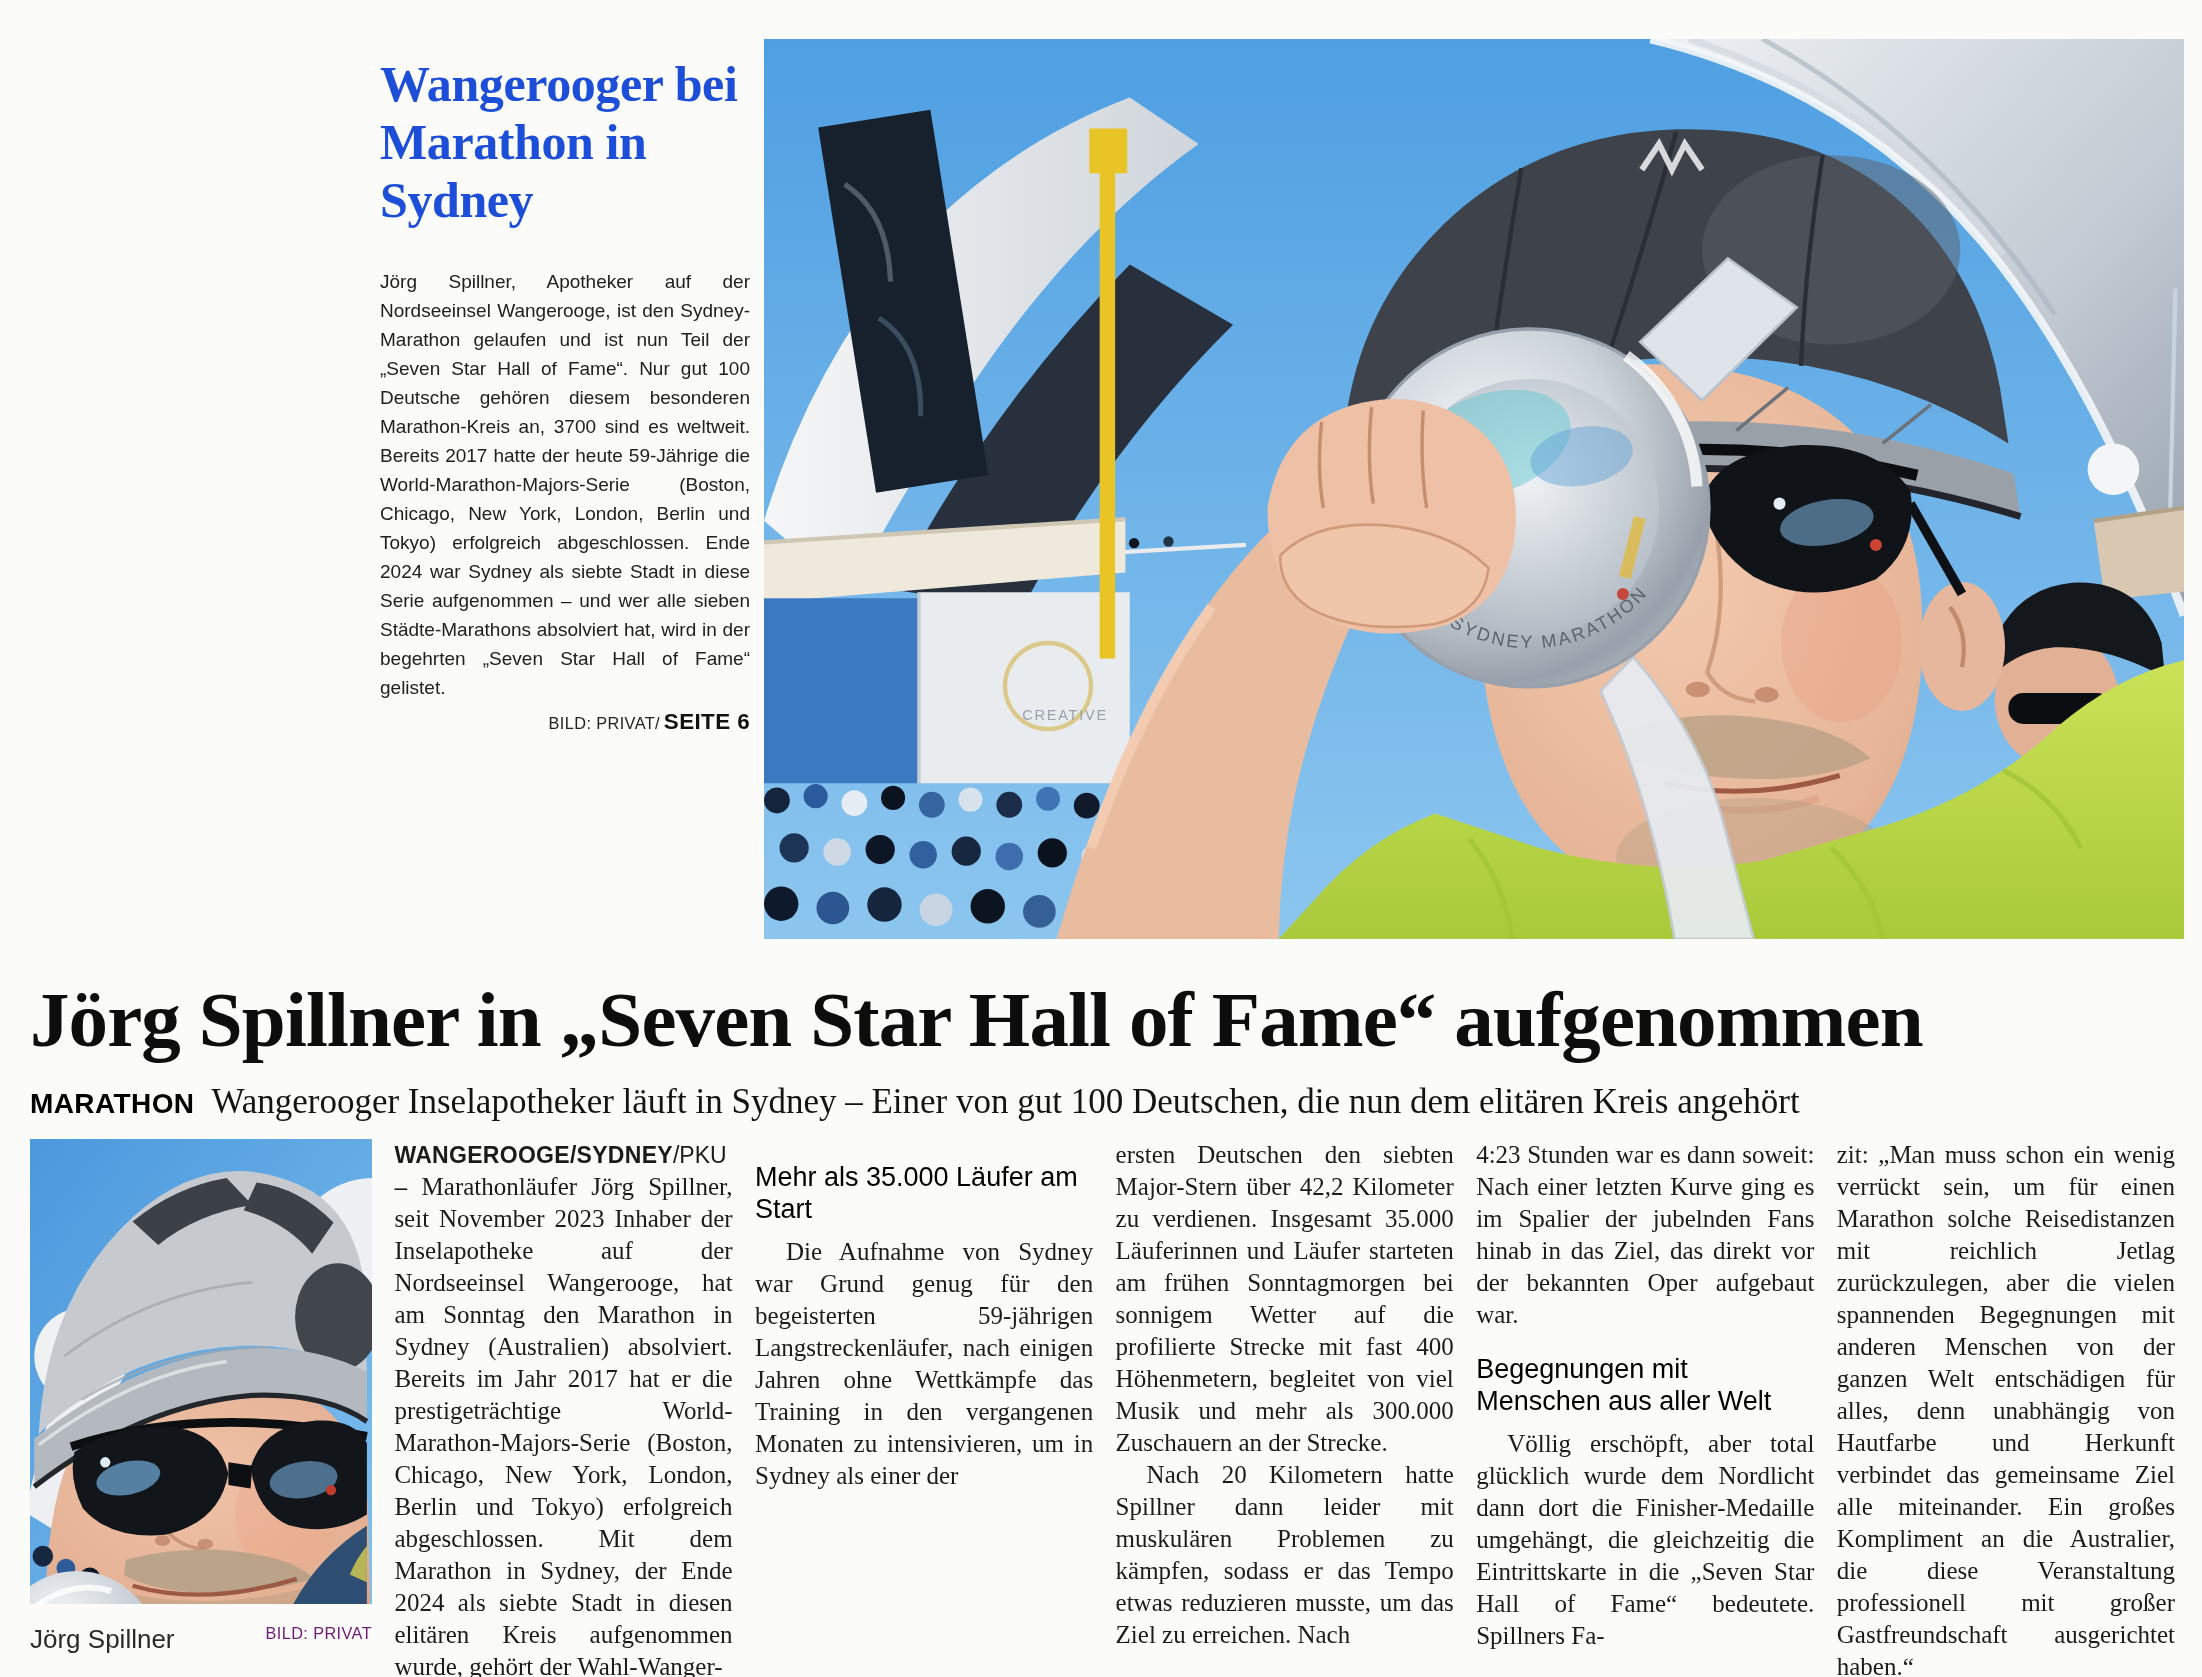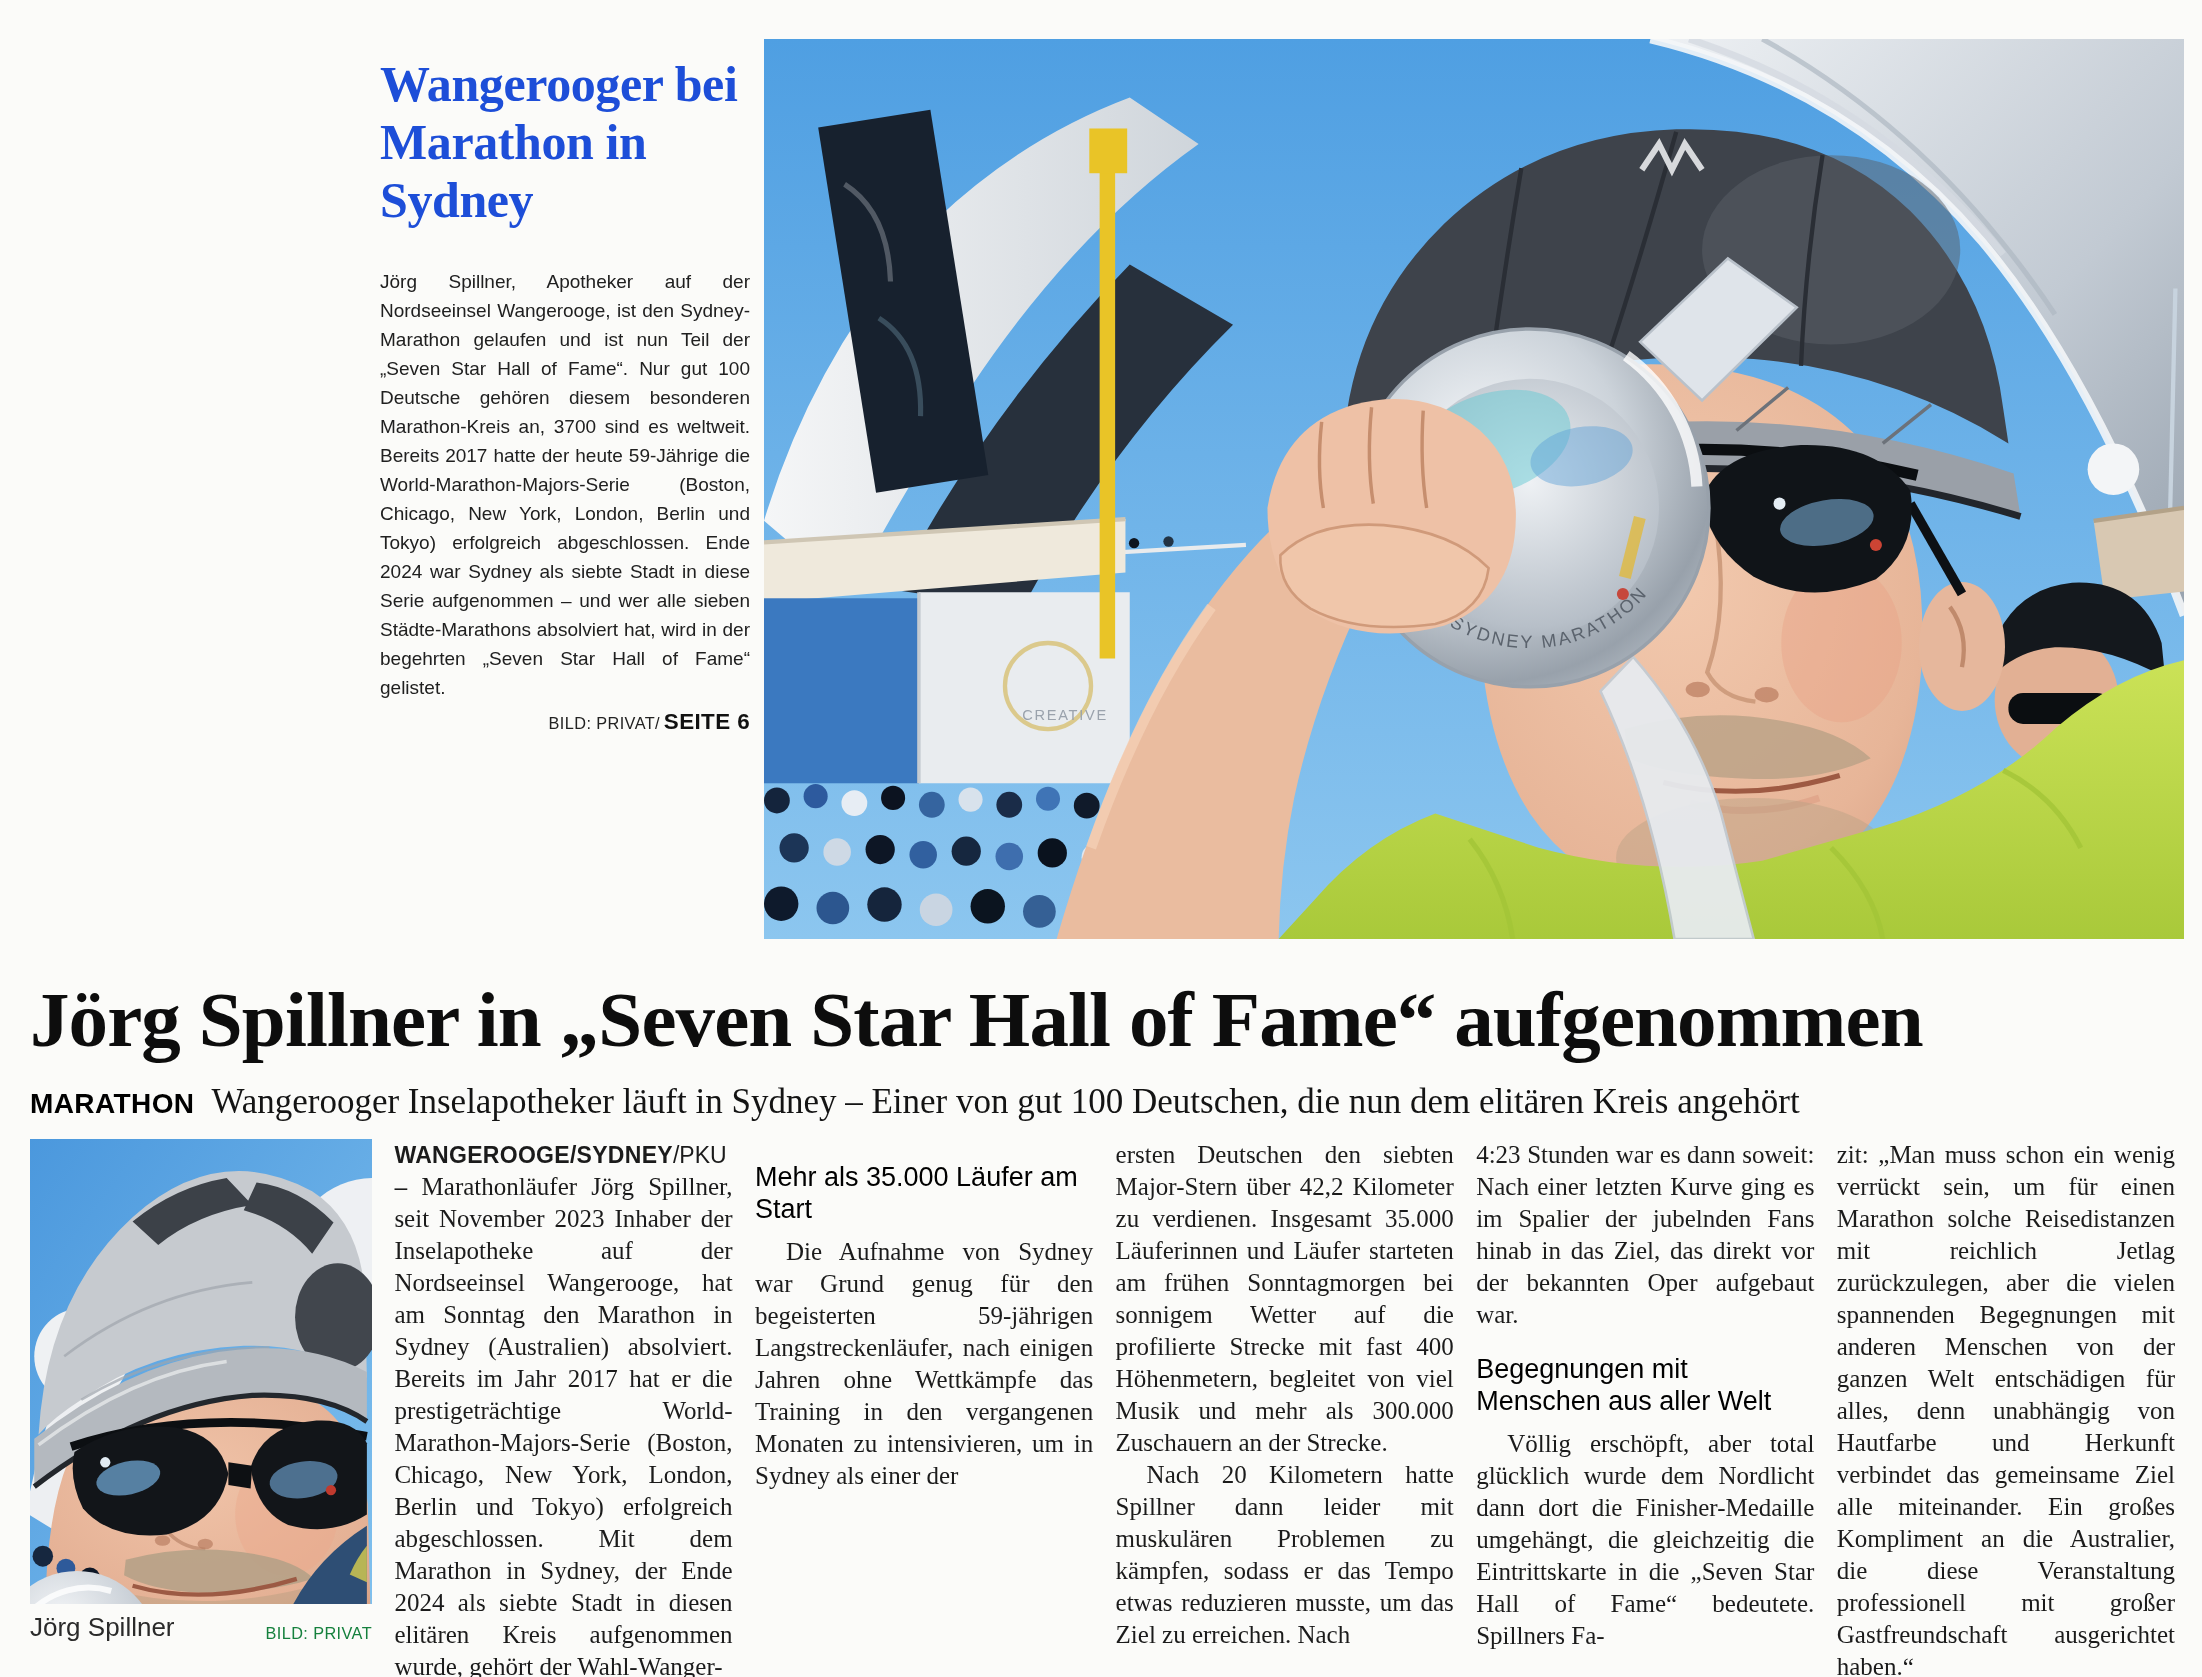--- a/index.html
+++ b/index.html
@@ -20,23 +20,23 @@
   .main-headline{position:absolute;left:30px;top:979px;width:2151px;margin:0;
         font-family:"Liberation Serif",serif;font-weight:700;font-size:79px;line-height:1.05;
         color:#0d0d0d;letter-spacing:-0.9px;white-space:nowrap;}
   .deck{position:absolute;left:30px;top:1082px;width:2151px;display:flex;align-items:baseline;gap:17px;}
   .kicker{font-size:28px;font-weight:700;letter-spacing:0.4px;color:#000;}
   .subheadline{font-family:"Liberation Serif",serif;font-size:35px;color:#141414;white-space:nowrap;}
   .story{position:absolute;left:30px;top:1139px;width:2145px;display:flex;gap:22.4px;align-items:flex-start;}
   .photo-col{width:342px;flex:0 0 342px;}
   .small-photo{width:342px;height:465px;}
   .small-photo svg{display:block;width:100%;height:100%;}
-  .caption-row{display:flex;justify-content:space-between;align-items:flex-end;margin-top:8px;}
+  .caption-row{display:flex;justify-content:space-between;align-items:flex-start;margin-top:20px;}
   .caption-name{font-size:26px;color:#2a2a2a;}
-  .caption-credit{font-size:16.3px;letter-spacing:0.4px;color:#15803d;}
+  .caption-credit{font-size:16.3px;letter-spacing:0.4px;color:#701a75;}
   .tcol{flex:1 1 0;font-family:"Liberation Serif",serif;font-size:25px;line-height:32px;
         text-align:justify;color:#1b1b1b;}
   .tcol p{margin:0;}
   .p-indent{text-indent:31px;}
   .col-subhead{font-family:"Liberation Sans",sans-serif;font-weight:400;font-size:27px;
         line-height:32px;color:#000;margin:22.4px 0 10.3px 0;text-align:left;}
   .lead-bold{font-family:"Liberation Sans",sans-serif;font-weight:700;font-size:23px;letter-spacing:0.3px;}
   .lead-rest{font-family:"Liberation Sans",sans-serif;font-size:23px;}
 </style>
 </head>

